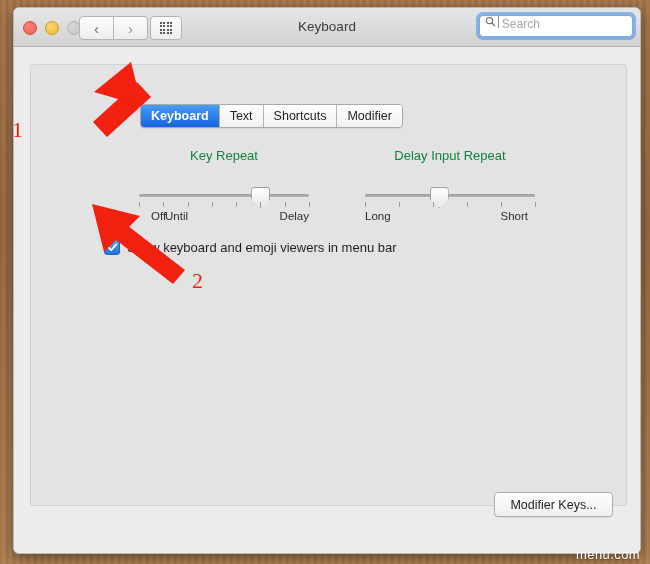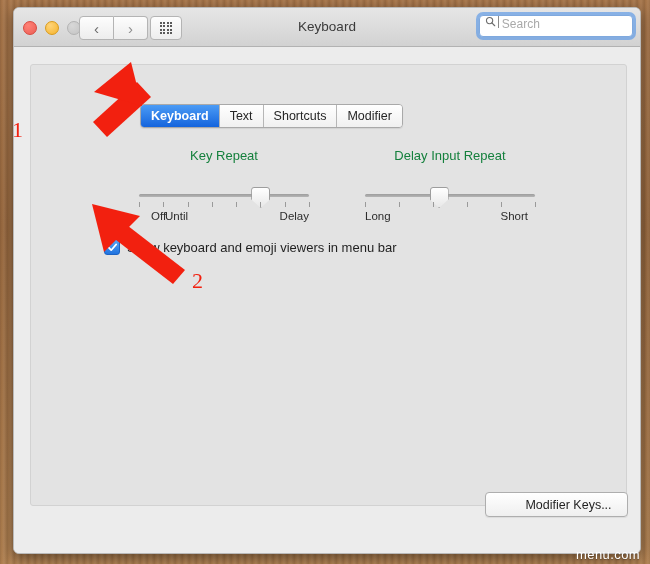--- a/index.html
+++ b/index.html
@@ -294,25 +294,24 @@
     border-radius: 4px;
     font-size: 12.5px;
     color: #1f1f1f;
     display: flex;
     align-items: center;
     justify-content: center;
     box-shadow: 0 1px 1px rgba(0,0,0,0.07);
     white-space: nowrap;
   }
   #modifier-keys-button {
-    right: 12px;
+    right: 27px;
     top: 445px;
     width: 117px;
     height: 23px;
-    padding-left: 24px;
   }
 
   
   #annotations {
     position: absolute;
     inset: 0;
     pointer-events: none;
     z-index: 10;
   }
   .anno-num {

